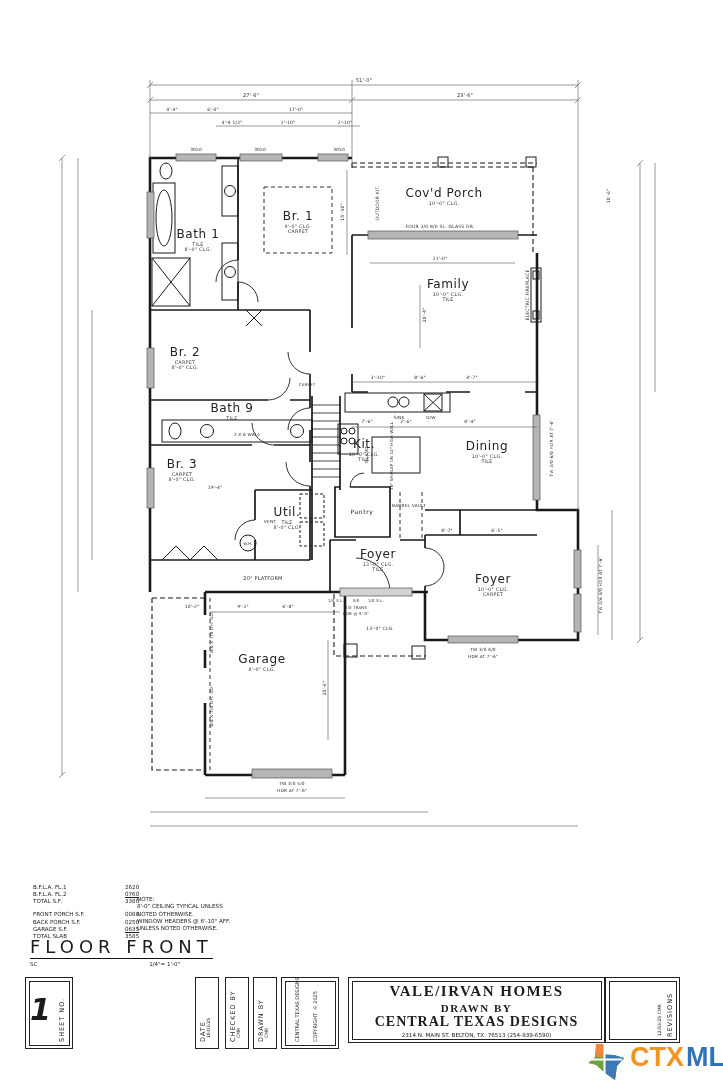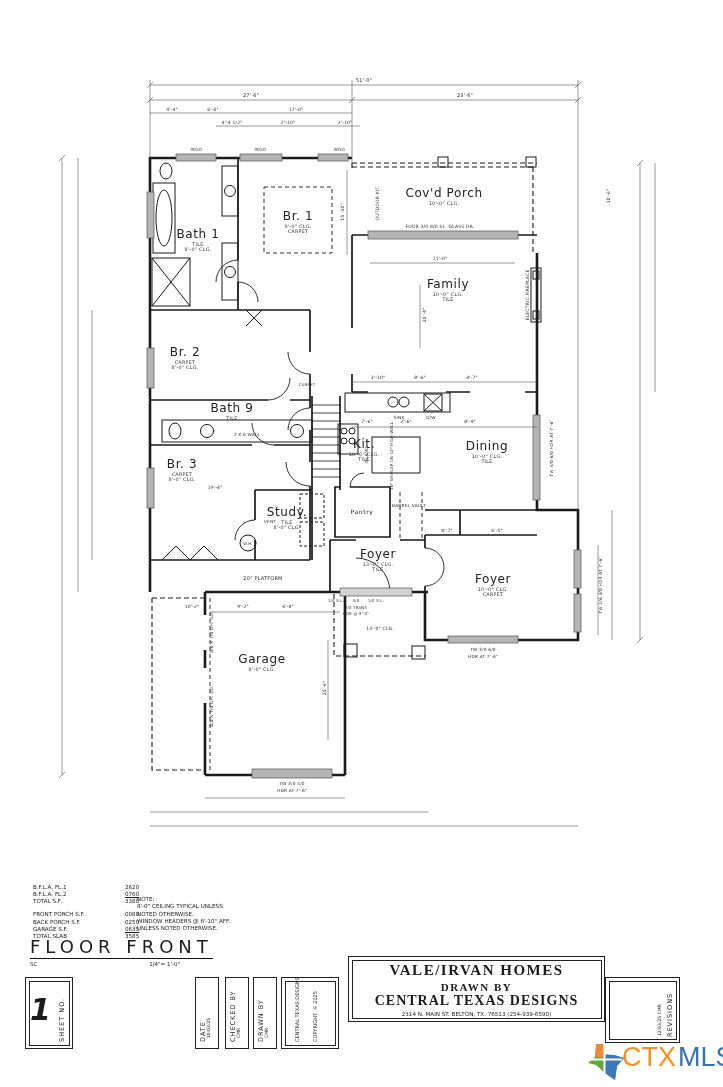--- a/index.html
+++ b/index.html
@@ -37,21 +37,21 @@
   #tb-copy .l2{position:absolute;left:12px;top:6px;height:58px;}
   #tb-main{text-align:center;font-family:"Liberation Serif",serif;}
   #tb-main .t1{font-size:15px;font-weight:bold;letter-spacing:1.5px;margin-top:5px;}
   #tb-main .t2{font-size:11px;font-weight:bold;letter-spacing:1.5px;margin-top:2px;}
   #tb-main .t3{font-size:14px;font-weight:bold;letter-spacing:1px;}
   #tb-main .t4{font-size:5.6px;font-family:"DejaVu Sans",sans-serif;margin-top:2px;}
   #tb-rev .lbl{position:absolute;right:5px;top:5px;font-size:6.5px;letter-spacing:1px;height:54px;}
   #tb-rev .val{position:absolute;right:17px;top:8px;font-size:4.5px;height:50px;}
   
   #logo{position:absolute;left:588px;top:1040px;width:132px;height:42px;}
-  #logo .tx{position:absolute;top:2px;font-size:27px;font-weight:normal;font-family:"Liberation Sans",sans-serif;}
+  #logo .tx{position:absolute;top:2px;font-size:27px;font-weight:bold;font-family:"Liberation Sans",sans-serif;margin-left:8px;}
   #logo #lg-ctx{left:34px;}
   #logo #lg-mls{left:90px;}
   #tex-icon{position:absolute;left:0px;top:4px;width:36px;height:36px;}
 </style>
 </head>
 <body>
 <div id="sheet">
 
 <svg width="723" height="880" viewBox="0 0 723 880">
   <g stroke="#1a1a1a" fill="none">
@@ -221,21 +221,21 @@
     <div class="rn">Kit.</div>
     <div class="rs">10'-0" CLG.</div>
     <div class="rs">TILE</div>
   </div>
   <div class="room-label" style="left:487px;top:452px">
     <div class="rn">Dining</div>
     <div class="rs">10'-0" CLG.</div>
     <div class="rs">TILE</div>
   </div>
   <div class="room-label" style="left:287px;top:518px">
-    <div class="rn">Study.</div>
+    <div class="rn">Util.</div>
     <div class="rs">TILE</div>
     <div class="rs">8'-0" CLG.</div>
   </div>
   <div class="room-label" style="left:362px;top:512px">
     <div class="rn" style="font-size:6px">Pantry</div>
   </div>
   <div class="room-label" style="left:378px;top:560px">
     <div class="rn">Foyer</div>
     <div class="rs">13'-0" CLG.</div>
     <div class="rs">TILE</div>
@@ -378,21 +378,21 @@
   <div class="lbl vtext">DRAWN BY</div>
   <div class="val vtext">CMR</div>
 </div>
 
 <div class="tb-box" id="tb-copy" style="left:281px;top:977px;width:56px;height:70px">
   <div class="tb-inner"></div>
   <div class="l1 vtext">COPYRIGHT © 2025</div>
   <div class="l2 vtext">CENTRAL TEXAS DESIGNS</div>
 </div>
 
-<div class="tb-box" id="tb-main" style="left:348px;top:956px;width:255px;height:64px">
+<div class="tb-box" id="tb-main" style="left:348px;top:977px;width:255px;height:64px">
   <div class="tb-inner"></div>
   <div class="t1">VALE/IRVAN HOMES</div>
   <div class="t2">DRAWN BY</div>
   <div class="t3">CENTRAL TEXAS DESIGNS</div>
   <div class="t4">2314 N. MAIN ST. BELTON, TX. 76513 (254-939-6590)</div>
 </div>
 
 <div class="tb-box" id="tb-rev" style="left:605px;top:977px;width:73px;height:64px">
   <div class="tb-inner"></div>
   <div class="lbl vtext">REVISIONS</div>

